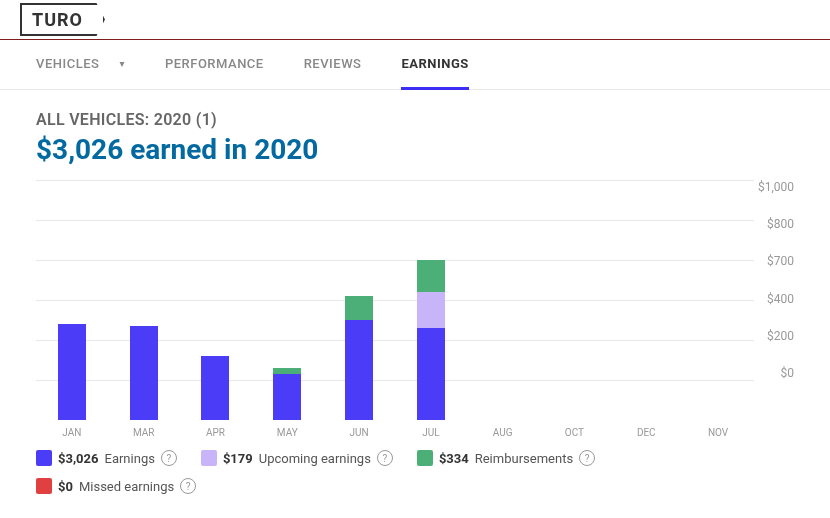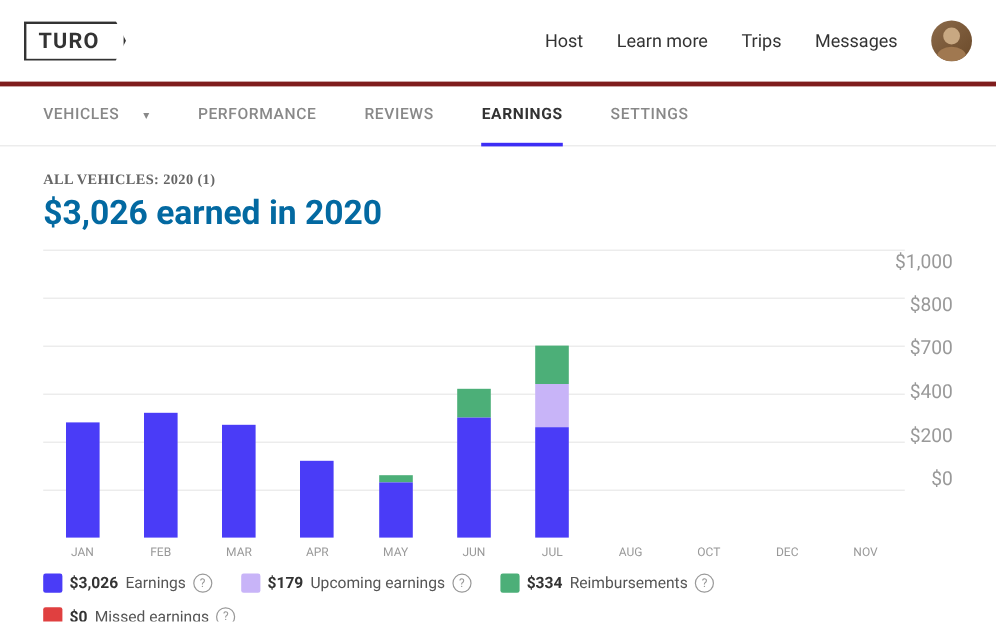--- a/index.html
+++ b/index.html
@@ -4,22 +4,22 @@
   <style>
     * { box-sizing: border-box; margin: 0; padding: 0; }
     body { font-family: -apple-system, BlinkMacSystemFont, 'Segoe UI', Roboto, sans-serif; background: #fff; color: #333; width: 830px; height: 518px; overflow: hidden; }
 
     
     .header {
       display: flex;
       align-items: center;
       justify-content: space-between;
       padding: 0 20px;
-      height: 72px;
-      border-bottom: 4px solid #7f1d1d;
+      height: 40px;
+      border-bottom: 1px solid #7f1d1d;
     }
     .logo {
       display: flex;
       align-items: center;
     }
     .logo-box {
       border: 2px solid #333;
       padding: 4px 10px;
       font-weight: 700;
       font-size: 18px;
@@ -86,42 +86,41 @@
     }
     .chevron {
       font-size: 10px;
     }
 
     
     .main {
       padding: 20px 36px 10px 36px;
     }
     .subtitle {
-      font-size: 12px;
+      font-size: 16px;
       color: #666;
       font-weight: 600;
       letter-spacing: 0.3px;
       margin-bottom: 4px;
-      font-family: Liberation Serif, serif;
     }
     .big-title {
       font-size: 28px;
       font-weight: 700;
       color: #0369a1;
       margin-bottom: 14px;
     }
 
     
     .chart-container {
       display: flex;
       position: relative;
       height: 240px;
     }
     .y-label {
-      font-size: 16px;
+      font-size: 12px;
       color: #999;
     }
 
     
     .grid-lines {
       position: absolute;
       top: 0;
       left: 0;
       right: 40px;
       height: 200px;
@@ -215,43 +214,30 @@
       flex-shrink: 0;
     }
   </style>
 </head>
 <body>
 
 <div class="header">
   <div class="logo">
     <div class="logo-box">TURO</div>
   </div>
-  <nav class="nav">
-    <a class="nav-item">Host</a>
-    <a class="nav-item">Learn more</a>
-    <a class="nav-item">Trips</a>
-    <a class="nav-item">Messages</a>
-    <div class="avatar">
-      <svg width="34" height="34" viewBox="0 0 34 34">
-        <circle cx="17" cy="13" r="7" fill="#c8a882"></circle>
-        <ellipse cx="17" cy="30" rx="12" ry="8" fill="#a07850"></ellipse>
-      </svg>
-    </div>
-  </nav>
 </div>
 
 <div class="subnav">
   <div class="subnav-item subnav-vehicles">
     <span>VEHICLES</span>
     <span class="chevron"> ▾</span>
   </div>
   <div class="subnav-item">PERFORMANCE</div>
   <div class="subnav-item">REVIEWS</div>
   <div class="subnav-item active">EARNINGS</div>
-  <div class="subnav-item">SETTINGS</div>
 </div>
 
 <div class="main">
   <div class="subtitle">ALL VEHICLES: 2020 (1)</div>
   <div class="big-title">$3,026 earned in 2020</div>
 
   <div class="chart-container" style="position:relative;">
 
     <div class="grid-lines">
       <div class="grid-line" style="top:0px;"></div>
@@ -261,26 +247,20 @@
       <div class="grid-line" style="top:160px;"></div>
       <div class="grid-line" style="top:200px;"></div>
     </div>
 
     <div class="bars-area" id="bars-area">
     <div class="bar-group">
           <div class="bar-stack">
             <div class="bar-segment" style="height: 96px; background: rgb(74, 60, 247);"></div>
           </div>
           <span class="bar-label">JAN</span>
-        </div>
-        <div class="bar-group">
-          <div class="bar-stack">
-            <div class="bar-segment" style="height: 104px; background: rgb(74, 60, 247);"></div>
-          </div>
-          <span class="bar-label">FEB</span>
         </div>
         <div class="bar-group">
           <div class="bar-stack">
             <div class="bar-segment" style="height: 94px; background: rgb(74, 60, 247);"></div>
           </div>
           <span class="bar-label">MAR</span>
         </div>
         <div class="bar-group">
           <div class="bar-stack">
             <div class="bar-segment" style="height: 64px; background: rgb(74, 60, 247);"></div>

